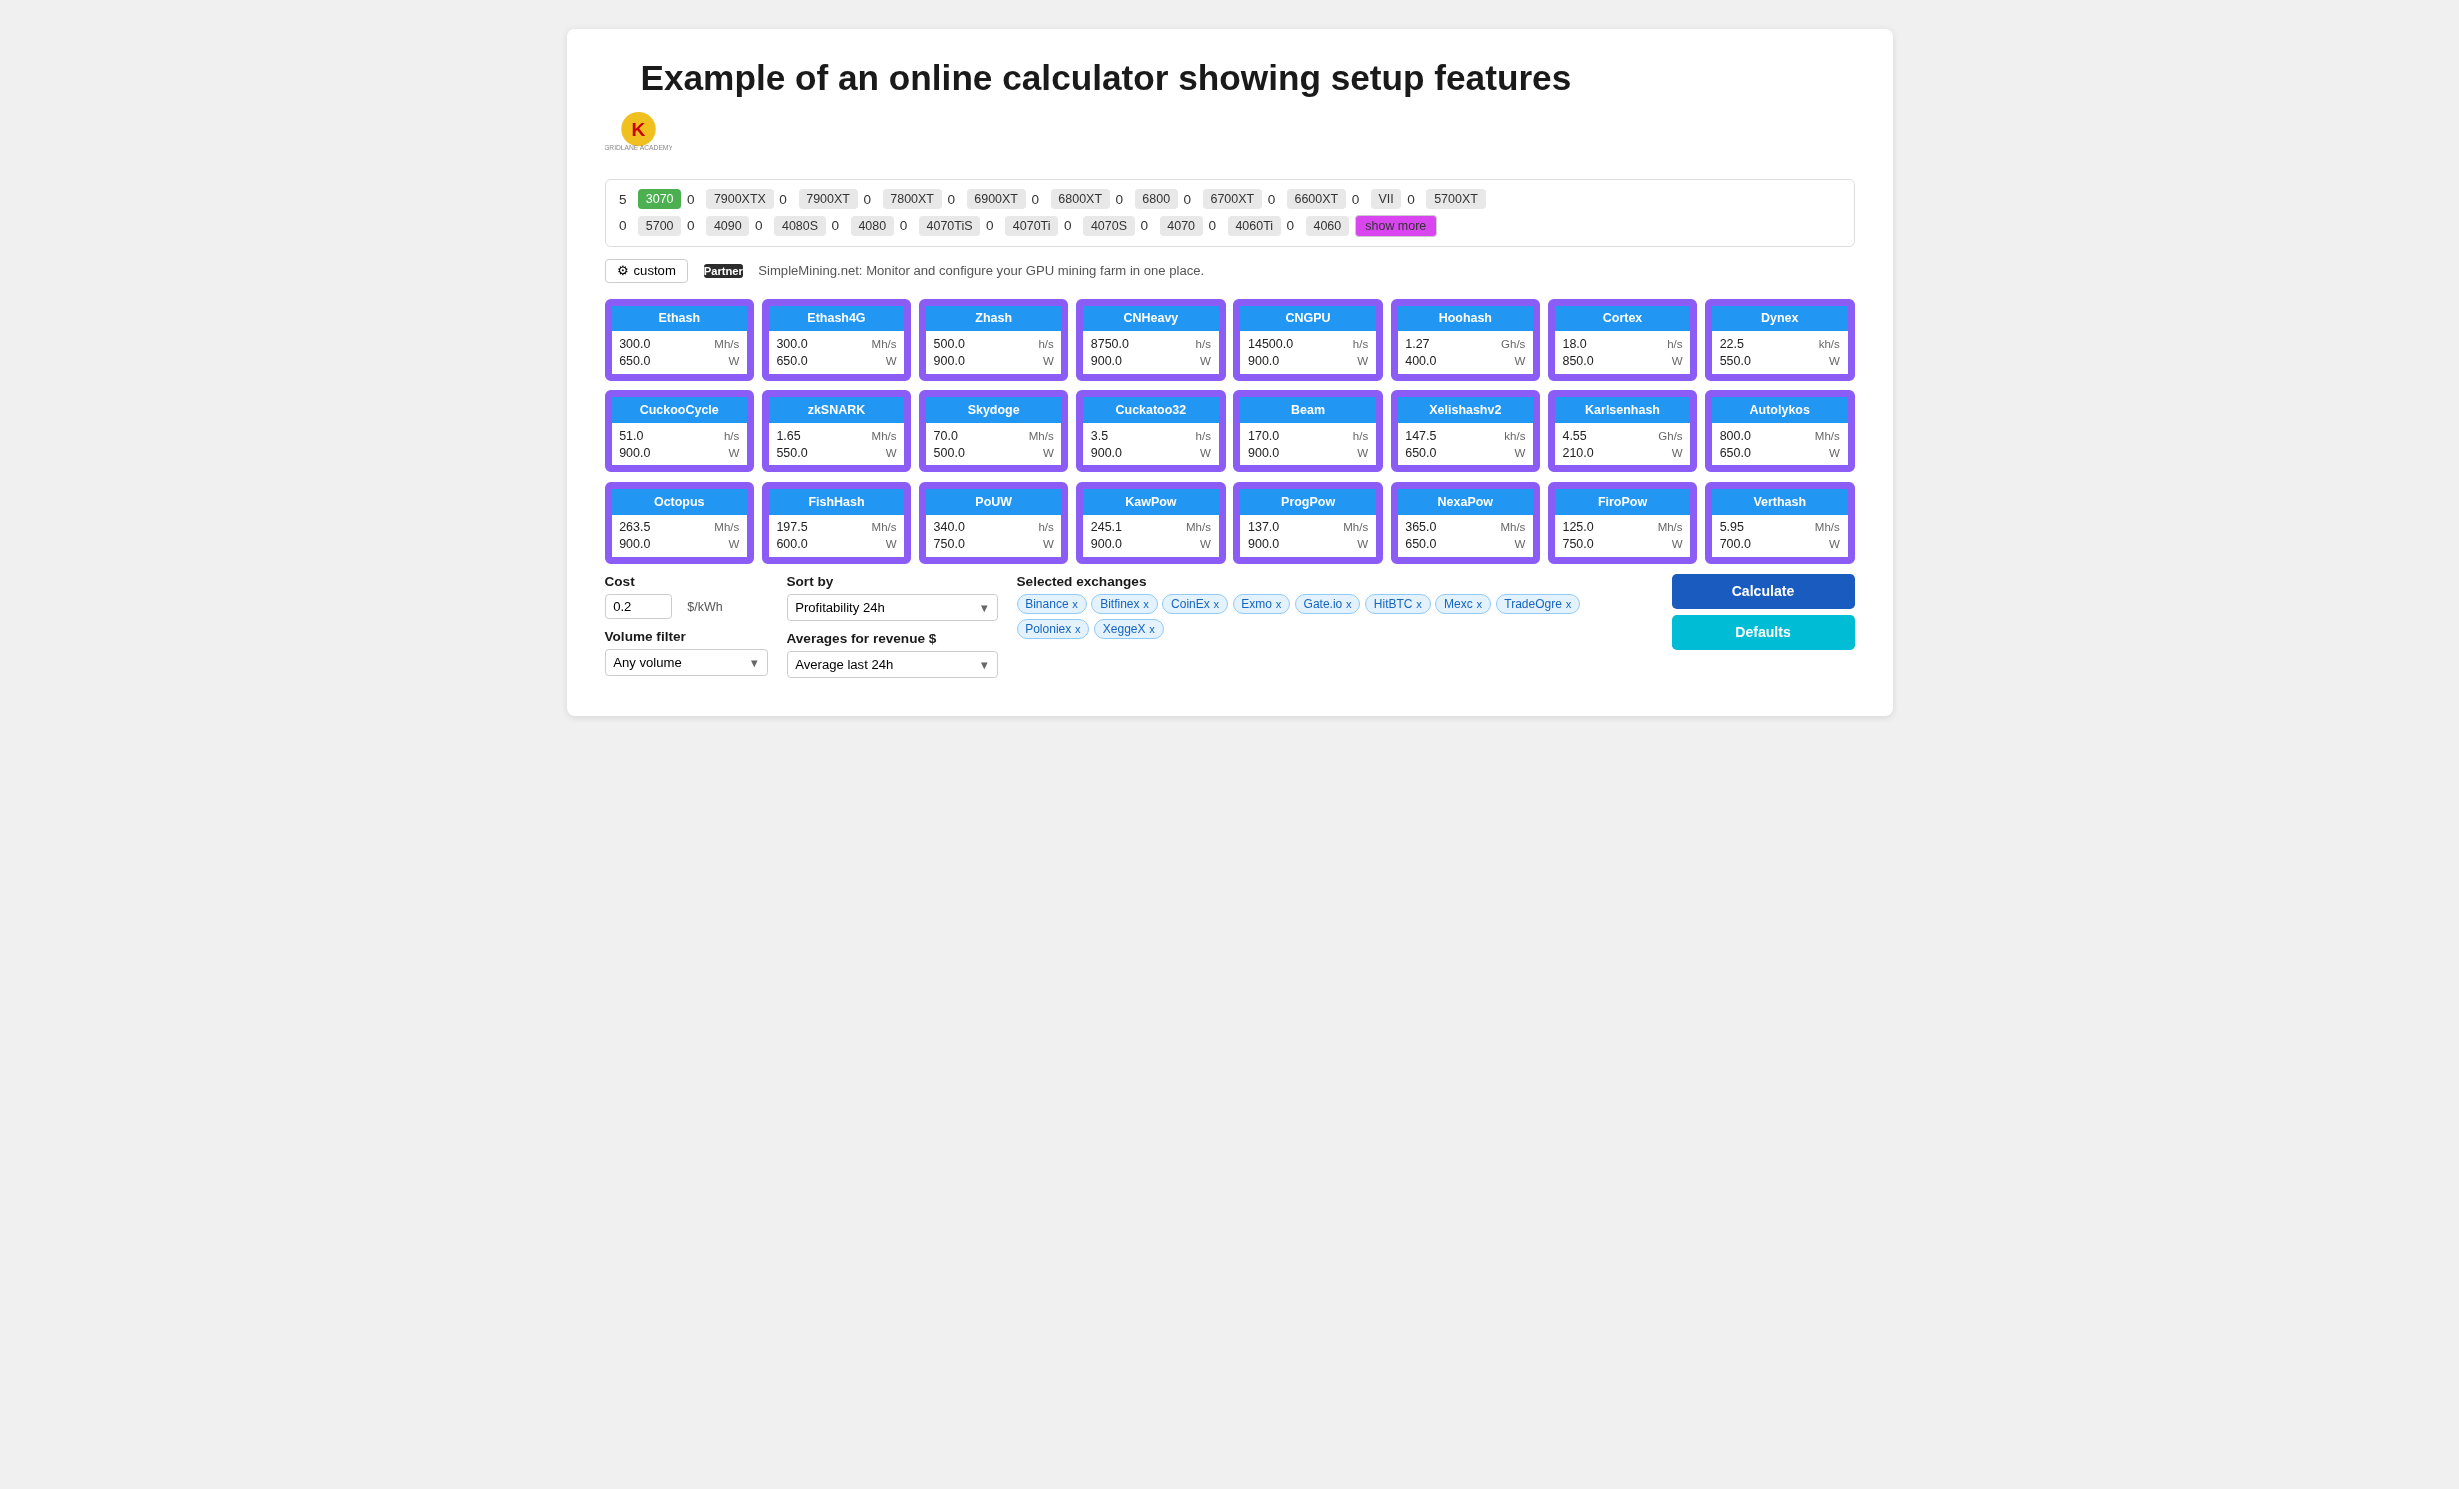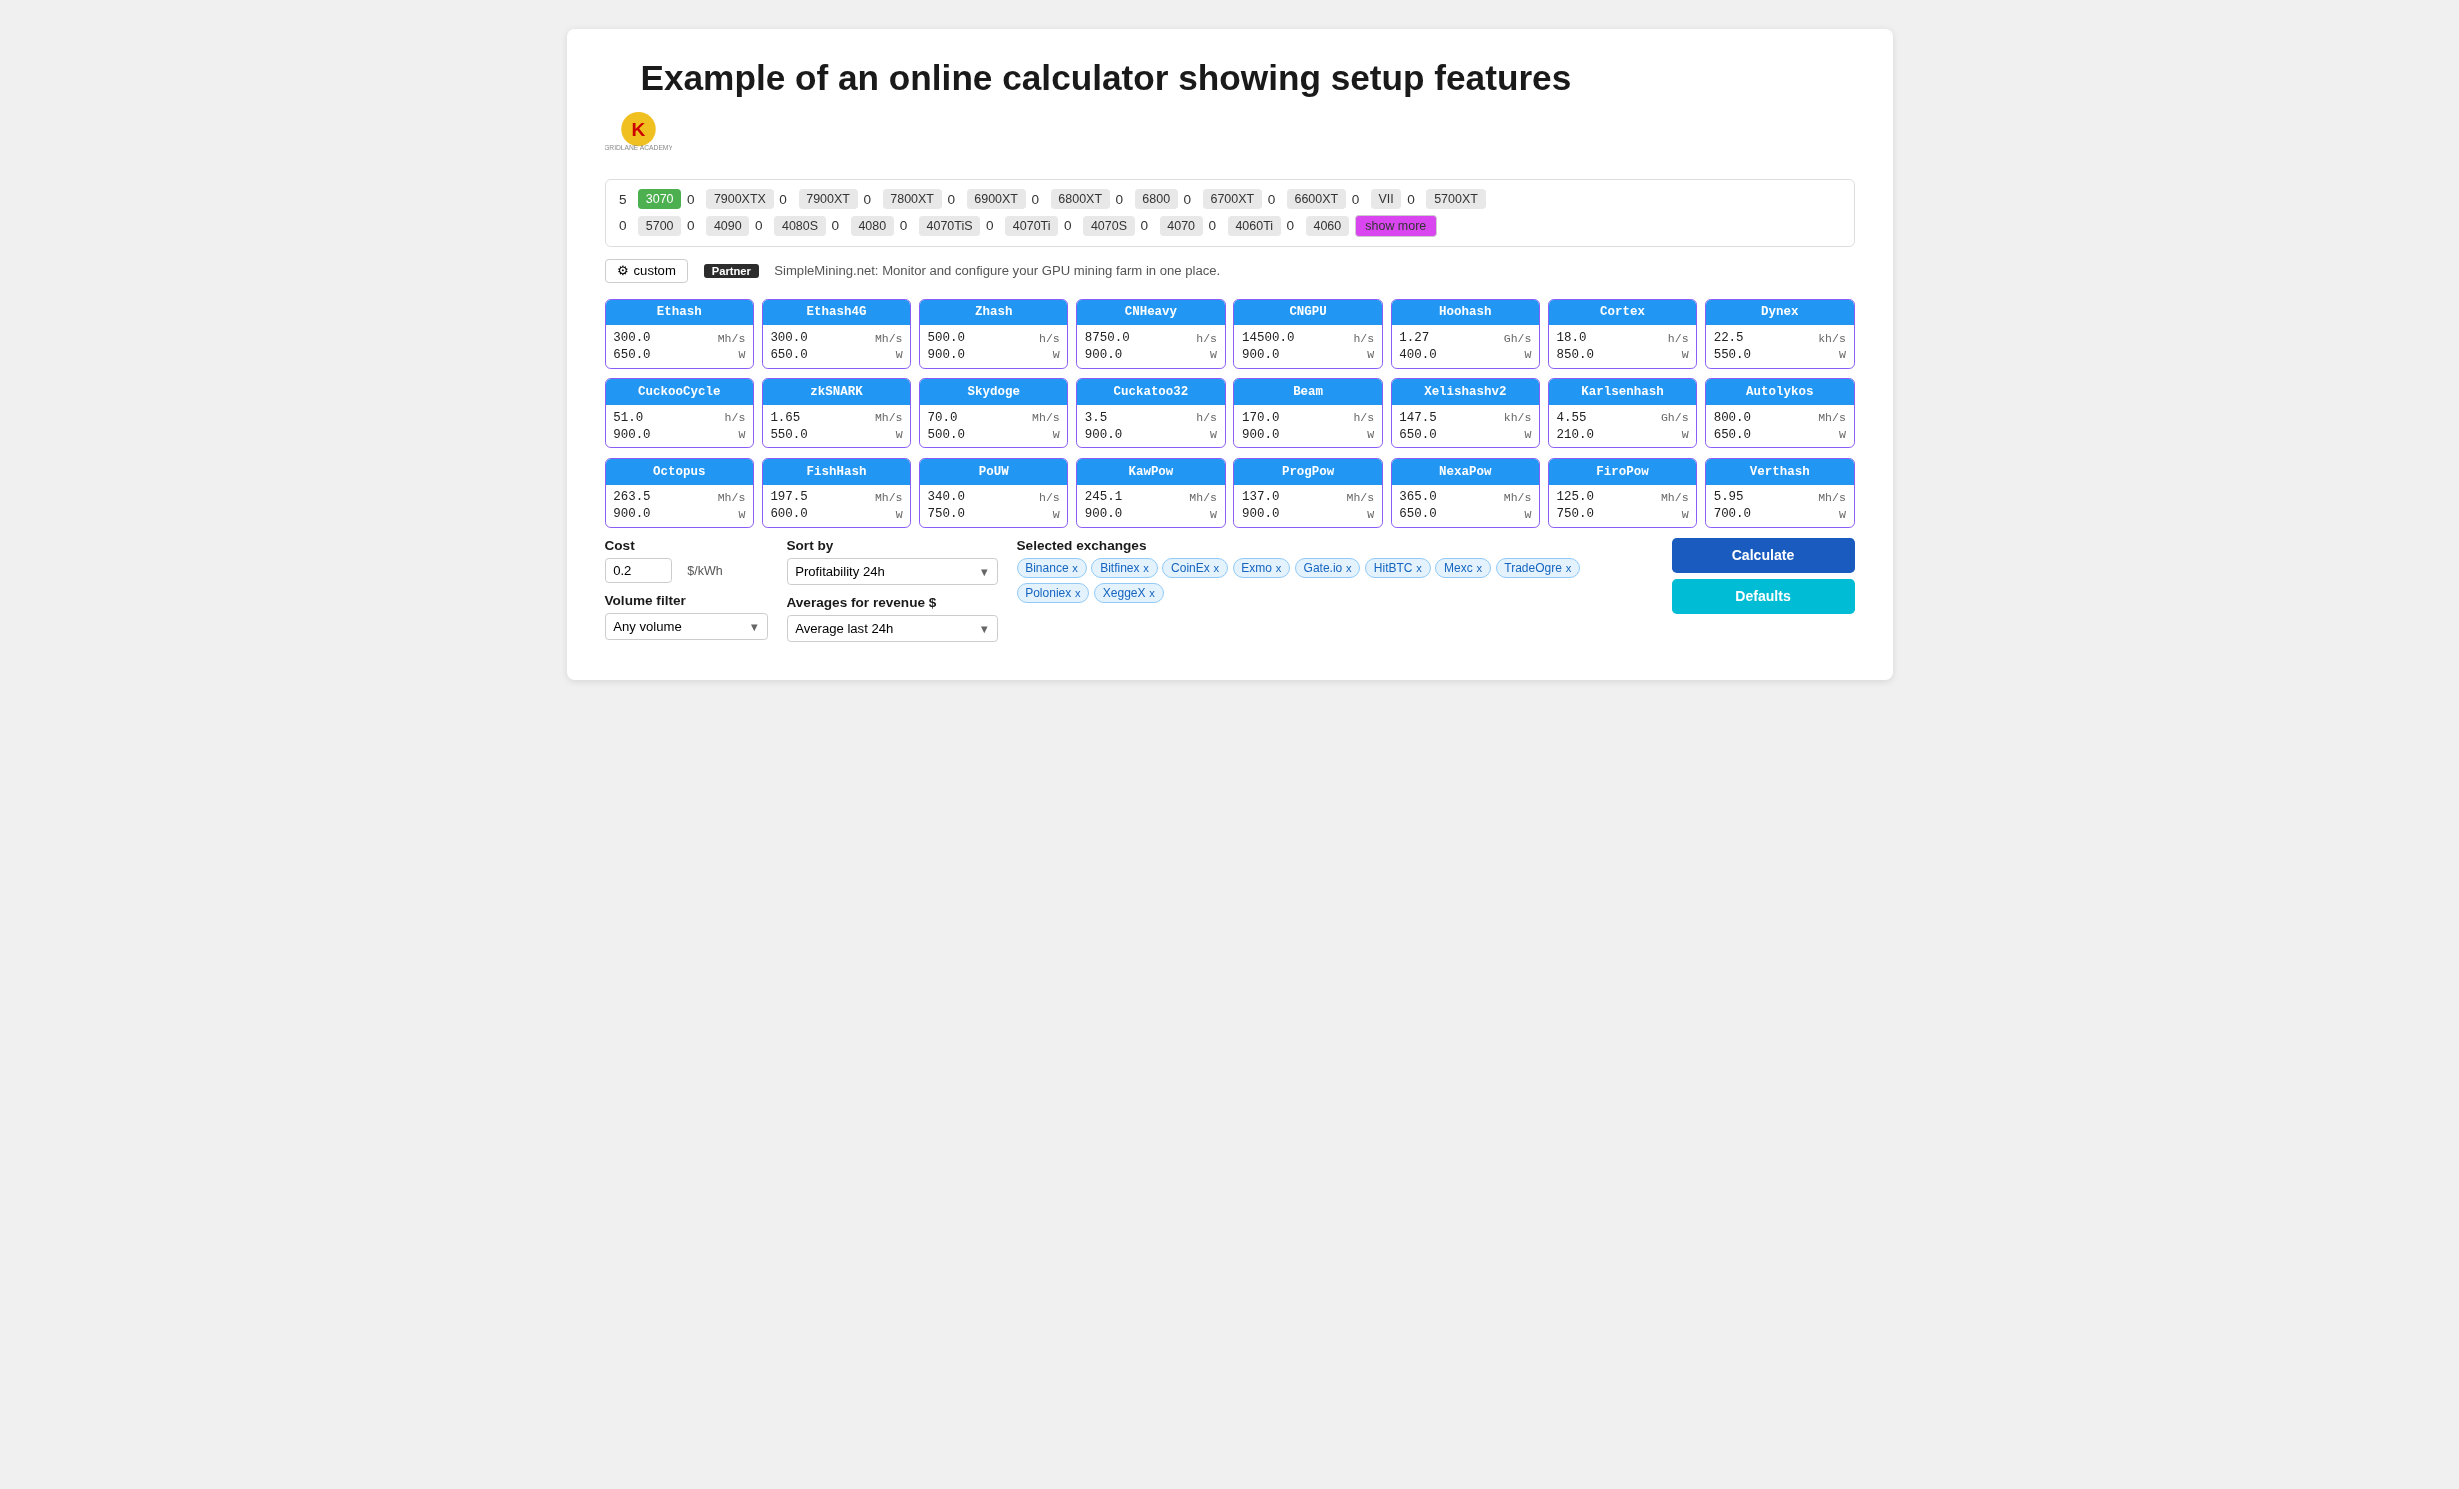--- a/index.html
+++ b/index.html
@@ -86,39 +86,38 @@
       font-size: 0.82rem;
       cursor: pointer;
       display: flex;
       align-items: center;
       gap: 4.8px;
     }
     .partner-badge {
       background: #2c2c2c;
       color: white;
       border-radius: 2.9px;
-      padding: 1px 8px;
+      padding: 1px 0;
       font-size: 0.7rem;
       font-weight: 600;
     }
     .partner-text {
       font-size: 0.82rem;
       color: #555;
     }
     .algo-grid {
       display: grid;
       grid-template-columns: repeat(8, 1fr);
       gap: 7.7px;
       margin-bottom: 9.6px;
     }
     .algo-card {
-      border: 1px solid #8b5cf6;
+      border: 7px solid #8b5cf6;
       border-radius: 5.8px;
       overflow: hidden;
-      font-family: Liberation Mono, monospace;
     }
     .algo-header {
       background: #2196f3;
       color: white;
       text-align: center;
       padding: 5.8px 3.8px;
       font-size: 0.78rem;
       font-weight: 600;
     }
     .algo-body {

